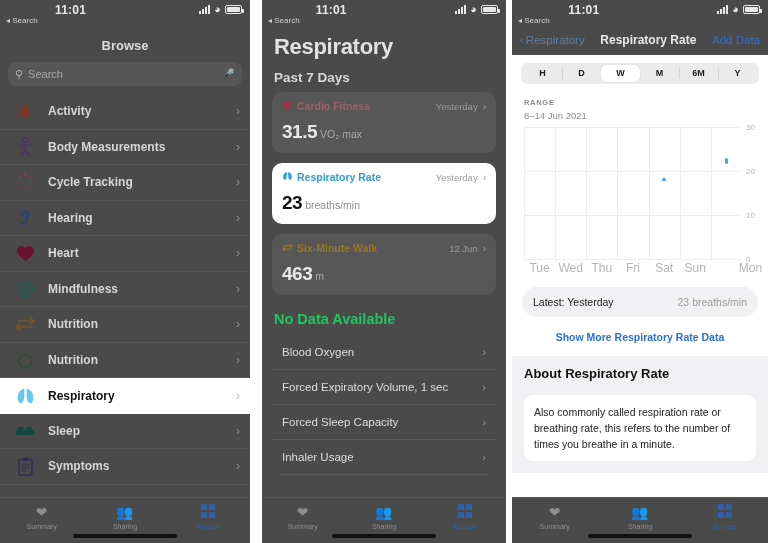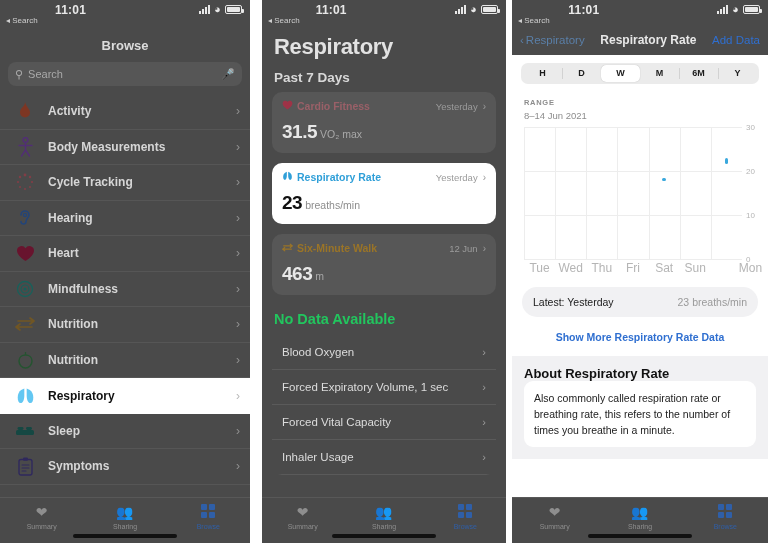--- a/index.html
+++ b/index.html
@@ -124,21 +124,21 @@
   .dmark { position:absolute; background:#3aa8dd; border-radius:3px; }
 
   .latest {
     margin: 10px 10px 0; background:#f1f1f3; border-radius:15px; height:30px;
     display:flex; align-items:center; padding: 0 11px; font-size:10.5px; color:#1b1b1b;
   }
   .latest .v { margin-left:auto; font-weight:bold; }
   .latest .v span { font-weight:normal; color:#9a9a9a; }
   .showmore { text-align:center; color:#2f6fd0; font-size:10.5px; font-weight:bold; padding: 14px 0 13px; }
   .about { background:#f1f1f3; padding: 10px 12px 12px; }
-  .about h3 { font-size:13px; color:#111; margin-bottom:0; }
+  .about h3 { font-size:13px; color:#111; margin-bottom:14px; }
   .about .box { background:#fff; border-radius:9px; padding: 9px 10px; font-size:10.5px; line-height:16px; color:#222; }
 </style>
 </head>
 <body>
 
 <div class="stage">
 
   <div class="panel p1 dimmed">
     <div class="statusbar">
       <div class="sb-time">11:01</div>
@@ -388,21 +388,21 @@
     <div class="ndlist">
       <div class="ndrow">
         <span>Blood Oxygen</span>
         <span class="chev">›</span>
       </div>
       <div class="ndrow">
         <span>Forced Expiratory Volume, 1 sec</span>
         <span class="chev">›</span>
       </div>
       <div class="ndrow">
-        <span>Forced Vital Capacity</span>
+        <span>Forced Sleep Capacity</span>
         <span class="chev">›</span>
       </div>
       <div class="ndrow">
         <span>Inhaler Usage</span>
         <span class="chev">›</span>
       </div>
     </div>
 
     <div class="tabbar">
       <div class="tab">

